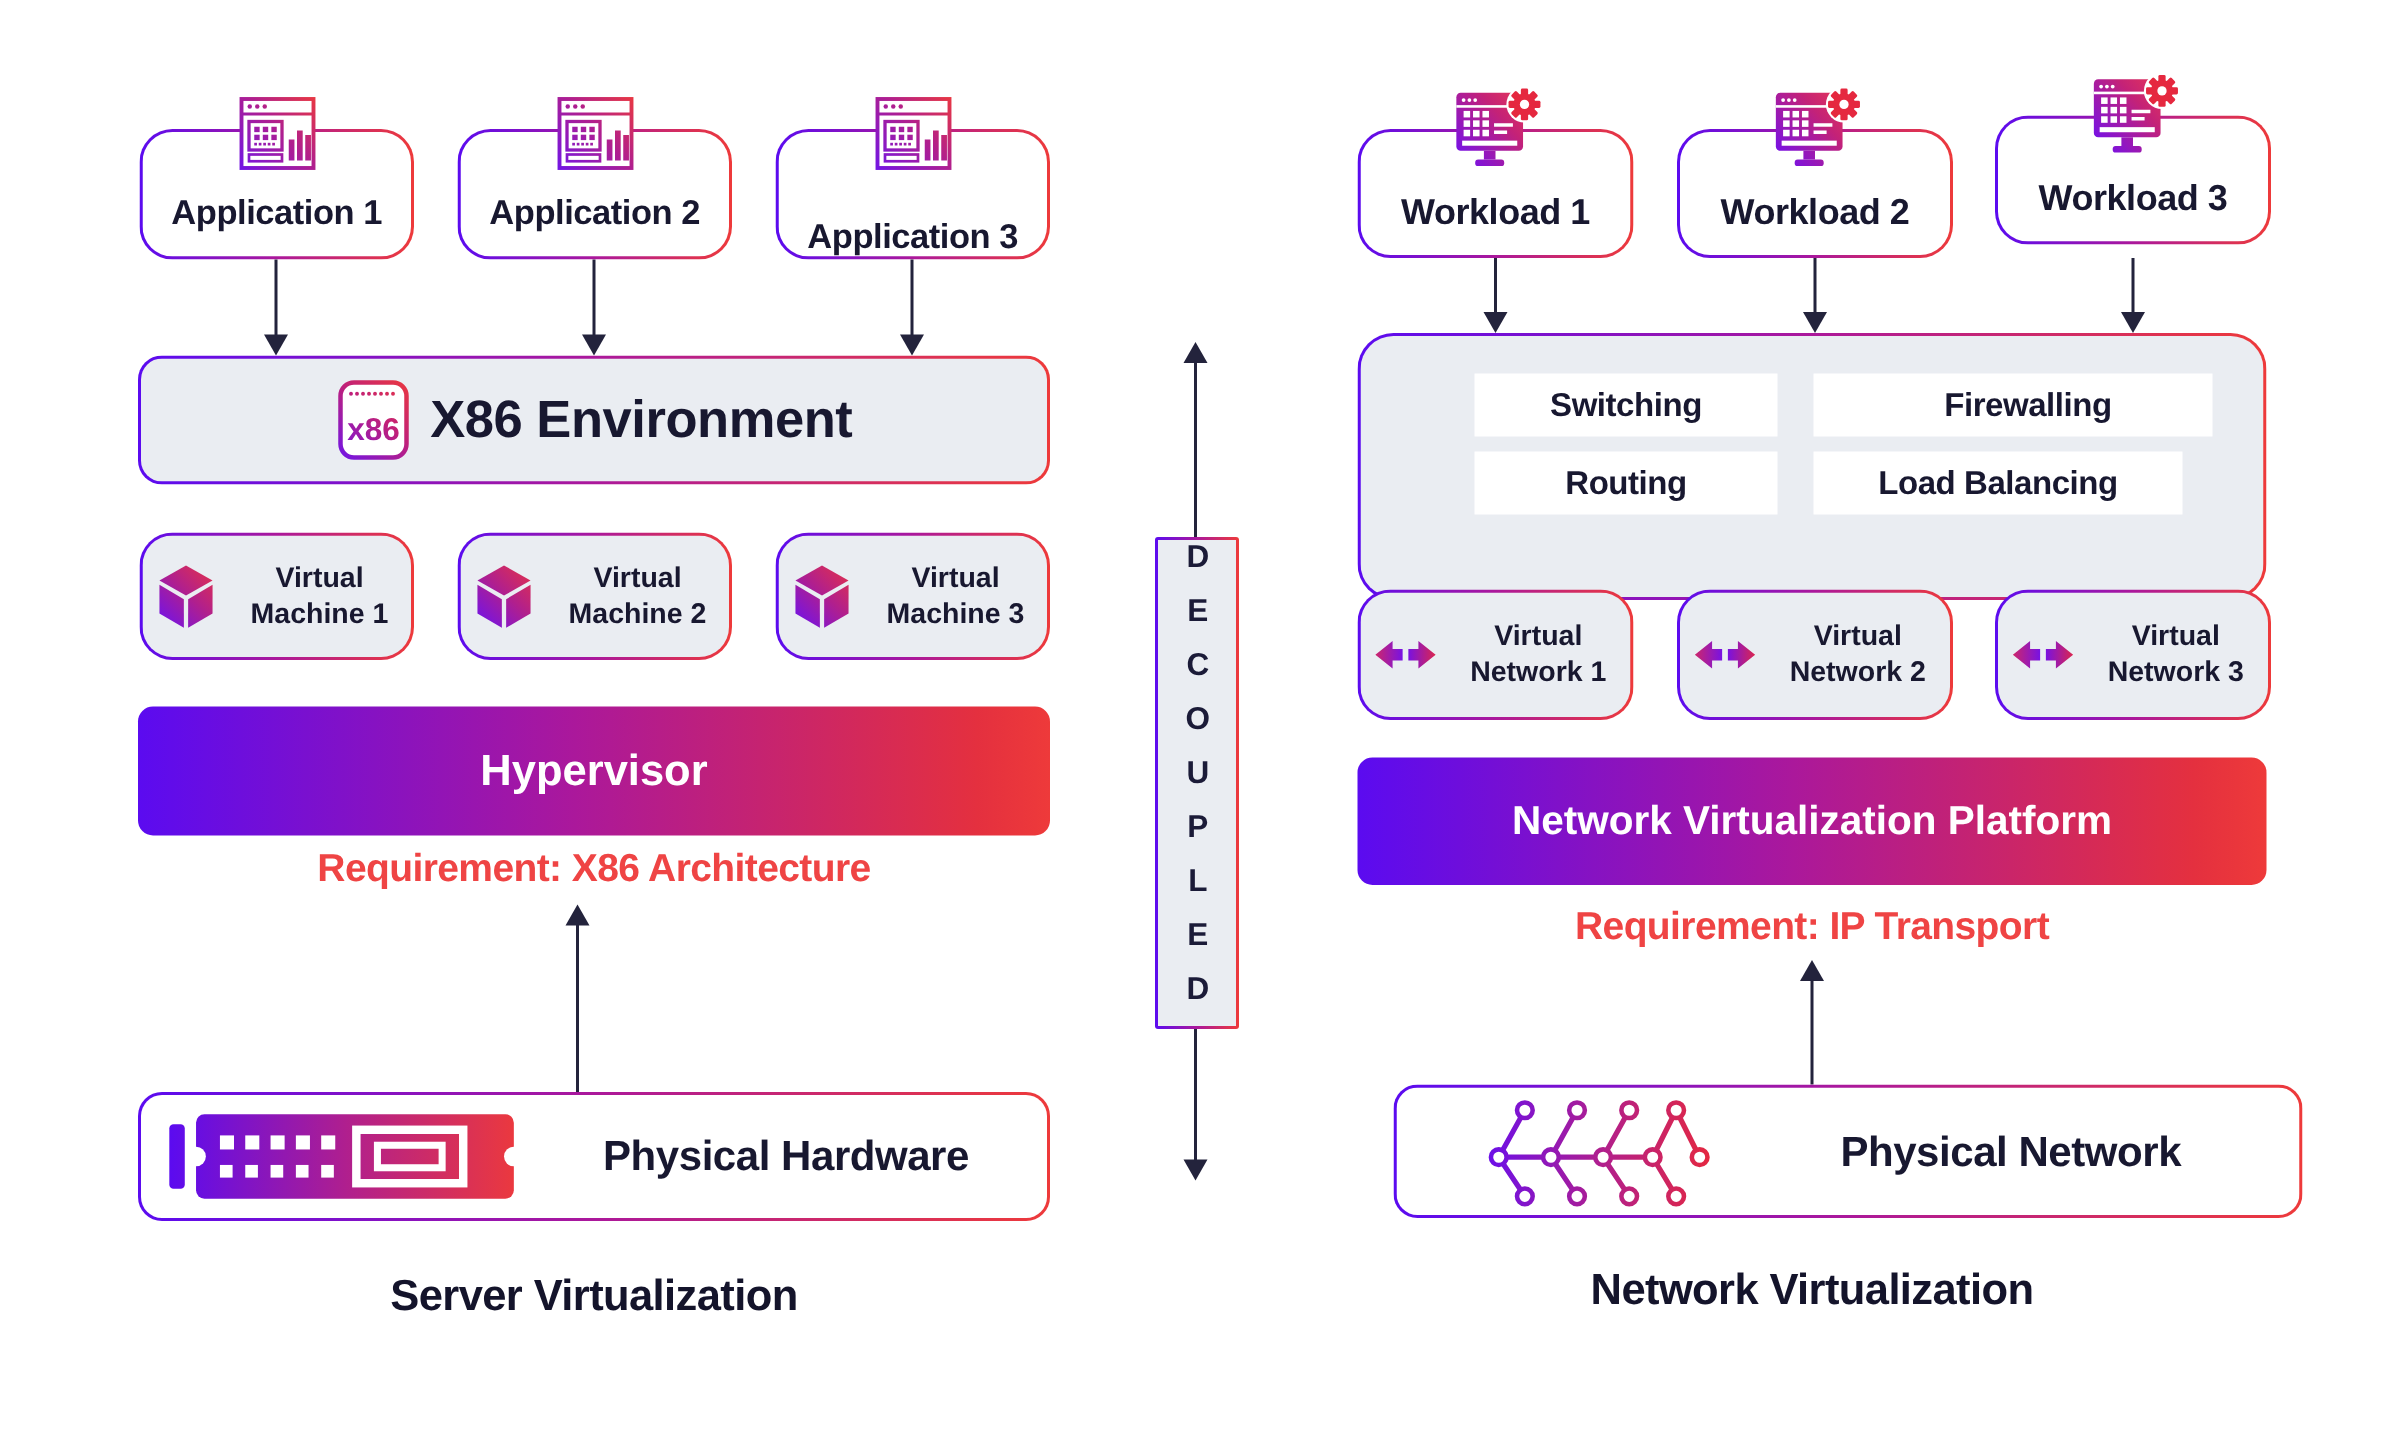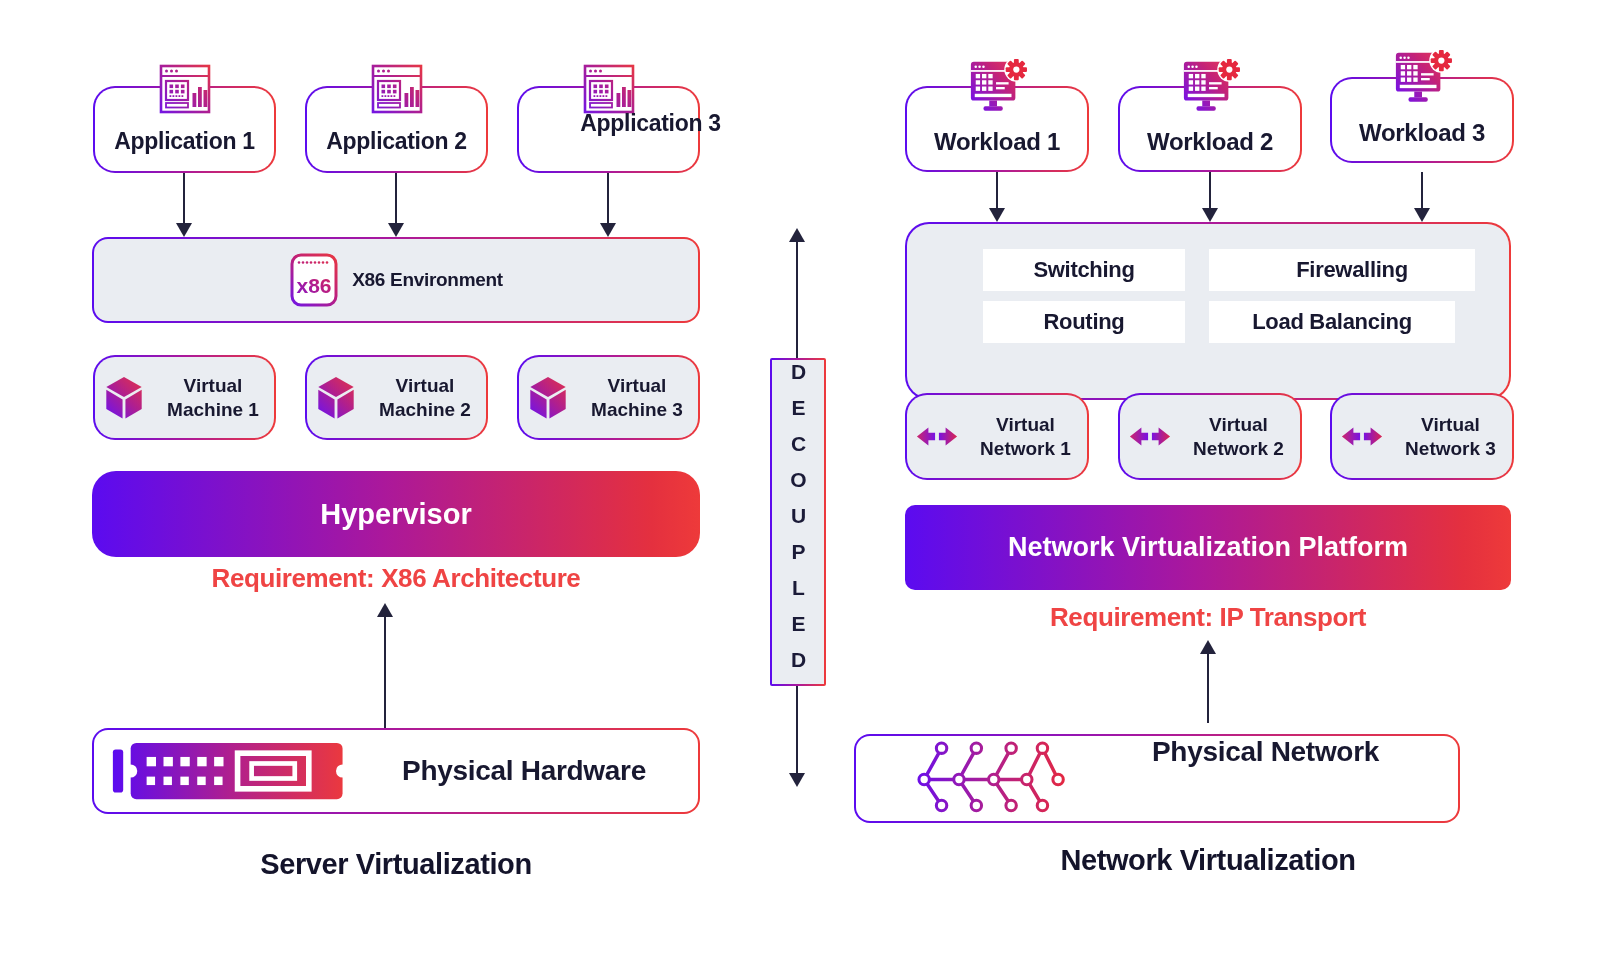--- a/index.html
+++ b/index.html
@@ -124,21 +124,21 @@
           <rect x="16.5" y="31.2" width="1.8" height="1.8" fill="url(#gApp)"></rect>
           <rect x="19.5" y="31.2" width="1.8" height="1.8" fill="url(#gApp)"></rect>
           <rect x="22.5" y="31.2" width="1.8" height="1.8" fill="url(#gApp)"></rect>
           <rect x="25.5" y="31.2" width="1.8" height="1.8" fill="url(#gApp)"></rect>
         <rect x="10" y="39" width="22" height="4.5" fill="none" stroke="url(#gApp)" stroke-width="1.8"></rect>
         <rect x="36.5" y="29" width="3.8" height="14" fill="url(#gApp)"></rect>
           <rect x="42" y="23" width="3.8" height="20" fill="url(#gApp)"></rect>
           <rect x="47.5" y="26" width="3.8" height="17" fill="url(#gApp)"></rect>
       </svg>
     </span>
-    <div class="abs center-lbl lbl" style="left:0;top:4px;width:100%;height:62px;font-size:23px;margin-left:42px;">Application 3</div>
+    <div class="abs center-lbl lbl" style="left:0;top:38px;width:100%;height:62px;font-size:23px;">Application 3</div>
   </div>
 
   <div>
     <div class="arrow-line" style="left:183px;top:173px;height:51px;"></div>
       <div class="head-down" style="left:176px;top:223px;"></div>
     <div class="arrow-line" style="left:395px;top:173px;height:51px;"></div>
       <div class="head-down" style="left:388px;top:223px;"></div>
     <div class="arrow-line" style="left:607px;top:173px;height:51px;"></div>
       <div class="head-down" style="left:600px;top:223px;"></div>
   </div>
@@ -158,21 +158,21 @@
           <circle cx="14" cy="10.5" r="1.3" fill="url(#gX86)"></circle>
           <circle cx="18" cy="10.5" r="1.3" fill="url(#gX86)"></circle>
           <circle cx="22" cy="10.5" r="1.3" fill="url(#gX86)"></circle>
           <circle cx="26" cy="10.5" r="1.3" fill="url(#gX86)"></circle>
           <circle cx="30" cy="10.5" r="1.3" fill="url(#gX86)"></circle>
           <circle cx="34" cy="10.5" r="1.3" fill="url(#gX86)"></circle>
           <circle cx="38" cy="10.5" r="1.3" fill="url(#gX86)"></circle>
         <text x="25" y="41" text-anchor="middle" font-size="21" font-weight="bold" font-family="Liberation Sans, sans-serif" fill="url(#gX86)">x86</text>
       </svg>
     </span>
-    <span class="lbl" style="font-size:19px;">X86 Environment</span>
+    <span class="lbl" style="font-size:35px;">X86 Environment</span>
   </div>
 
   <div class="abs gb panel r22 node-box" style="left:93px;top:355px;width:183px;height:85px;">
     <span style="line-height:0;">
       <svg width="44" height="46" viewBox="0 0 46 48">
         <defs>
             <linearGradient id="gCube" x1="4" y1="44" x2="42" y2="6" gradientUnits="userSpaceOnUse">
           <stop offset="0" stop-color="#6d12ef"></stop>
               <stop offset="0.55" stop-color="#b01f8e"></stop>
               <stop offset="1" stop-color="#e0304e"></stop>
@@ -199,21 +199,21 @@
     <span style="line-height:0;">
       <svg width="44" height="46" viewBox="0 0 46 48">
         <polygon points="23,2 41.5,12.5 23,23 4.5,12.5" fill="url(#gCube)"></polygon>
         <polygon points="4.5,15.5 21.5,25.5 21.5,45.5 4.5,35.5" fill="url(#gCube)"></polygon>
         <polygon points="24.5,25.5 41.5,15.5 41.5,35.5 24.5,45.5" fill="url(#gCube)"></polygon>
       </svg>
     </span>
     <span class="two-line">Virtual Machine 3</span>
   </div>
 
-  <div class="abs gradbar" style="left:92px;top:471px;width:608px;height:86px;font-size:29px;border-radius:24px;">
+  <div class="abs gradbar" style="left:92px;top:471px;width:608px;height:86px;font-size:29px;">
     <span>Hypervisor</span>
   </div>
 
   <div class="abs reqtext" style="left:92px;top:563px;width:608px;">Requirement: X86 Architecture</div>
 
   <div>
     <div class="head-up" style="left:377px;top:603px;"></div>
     <div class="arrow-line" style="left:384px;top:616px;height:112px;"></div>
   </div>
 
@@ -441,21 +441,21 @@
     <span>Network Virtualization Platform</span>
   </div>
 
   <div class="abs reqtext" style="left:905px;top:602px;width:606px;">Requirement: IP Transport</div>
 
   <div>
     <div class="head-up" style="left:1200px;top:640px;"></div>
     <div class="arrow-line" style="left:1207px;top:653px;height:70px;"></div>
   </div>
 
-  <div class="abs gb r16" style="left:854px;top:723px;width:606px;height:89px;display:flex;margin-top:11px;">
+  <div class="abs gb r16" style="left:929px;top:723px;width:606px;height:89px;display:flex;align-items:center;">
     <span style="line-height:0;margin-left:55px;">
       <svg width="162" height="80" viewBox="0 0 172 92">
         <defs>
             <linearGradient id="gNet" x1="0" y1="46" x2="172" y2="46" gradientUnits="userSpaceOnUse">
           <stop offset="0" stop-color="#6c0fe8"></stop>
               <stop offset="0.5" stop-color="#b01f8e"></stop>
               <stop offset="1" stop-color="#e5283f"></stop>
         </linearGradient>
           </defs>
         <g stroke="url(#gNet)" stroke-width="4" stroke-linecap="round">

